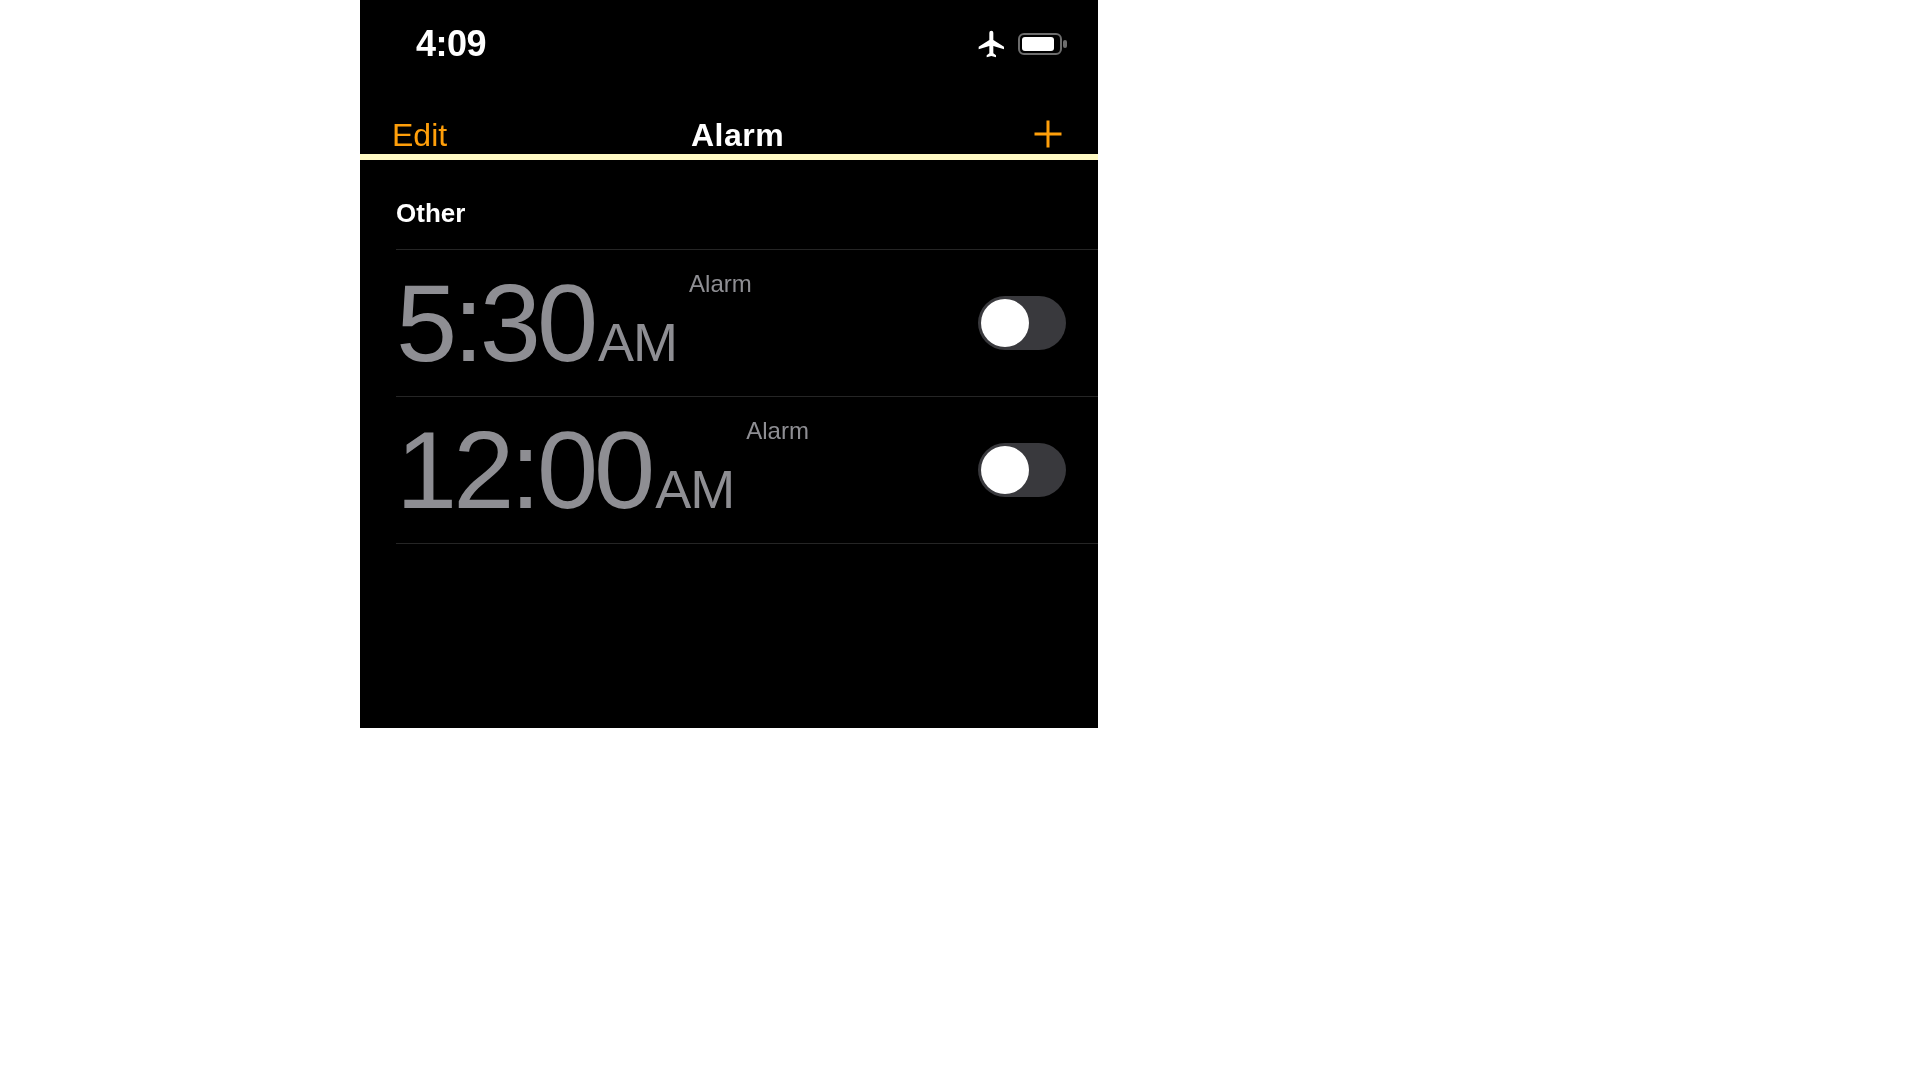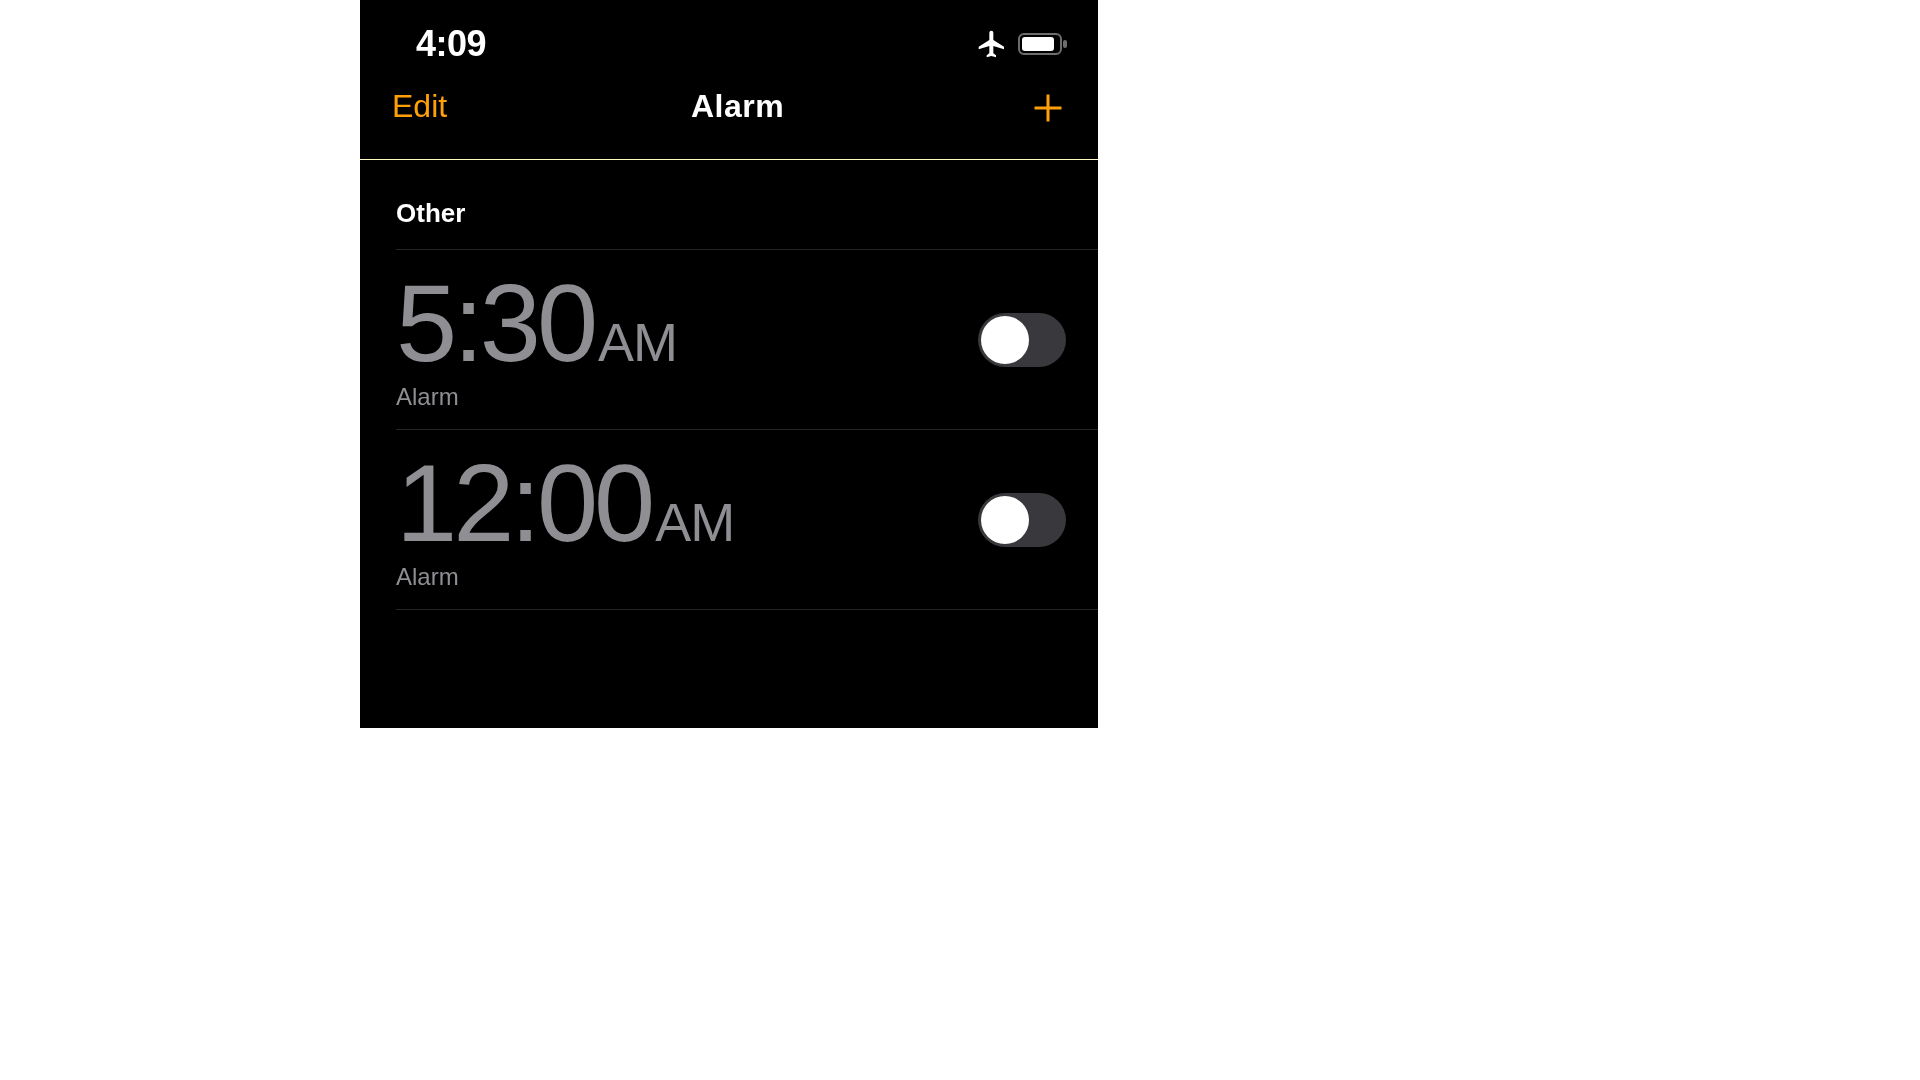--- a/index.html
+++ b/index.html
@@ -43,25 +43,25 @@
   .status-icons {
     display: flex;
     align-items: center;
     gap: 10px;
   }
   .airplane-icon svg, .battery-icon svg { display: block; }
 
   
   .nav-bar {
     display: flex;
-    align-items: flex-start;
+    align-items: flex-end;
     justify-content: space-between;
     height: 72px;
     padding: 0 30px 0 32px;
-    border-bottom: 1px solid #fef9c3;
+    border-bottom: 6px solid #fef9c3;
   }
   .nav-edit {
     color: #ff9f0a;
     font-size: 32px;
     font-weight: 400;
     background: none;
     border: 0;
     cursor: pointer;
   }
   .nav-title {
@@ -138,21 +138,21 @@
   }
 
   
   .alarm-row {
     display: flex;
     align-items: center;
     justify-content: space-between;
     padding: 18px 32px 18px 0;
     border-bottom: 1px solid #252525;
   }
-  .alarm-left { display: flex; flex-direction: column; gap: 3px; }
+  .alarm-left { display: flex; flex-direction: row; gap: 12px; }
   .alarm-time {
     color: #8e8e93;
     font-weight: 300;
     line-height: 1;
   }
   .alarm-time .hm {
     font-size: 110px;
     letter-spacing: -4px;
   }
   .alarm-time .ampm {

